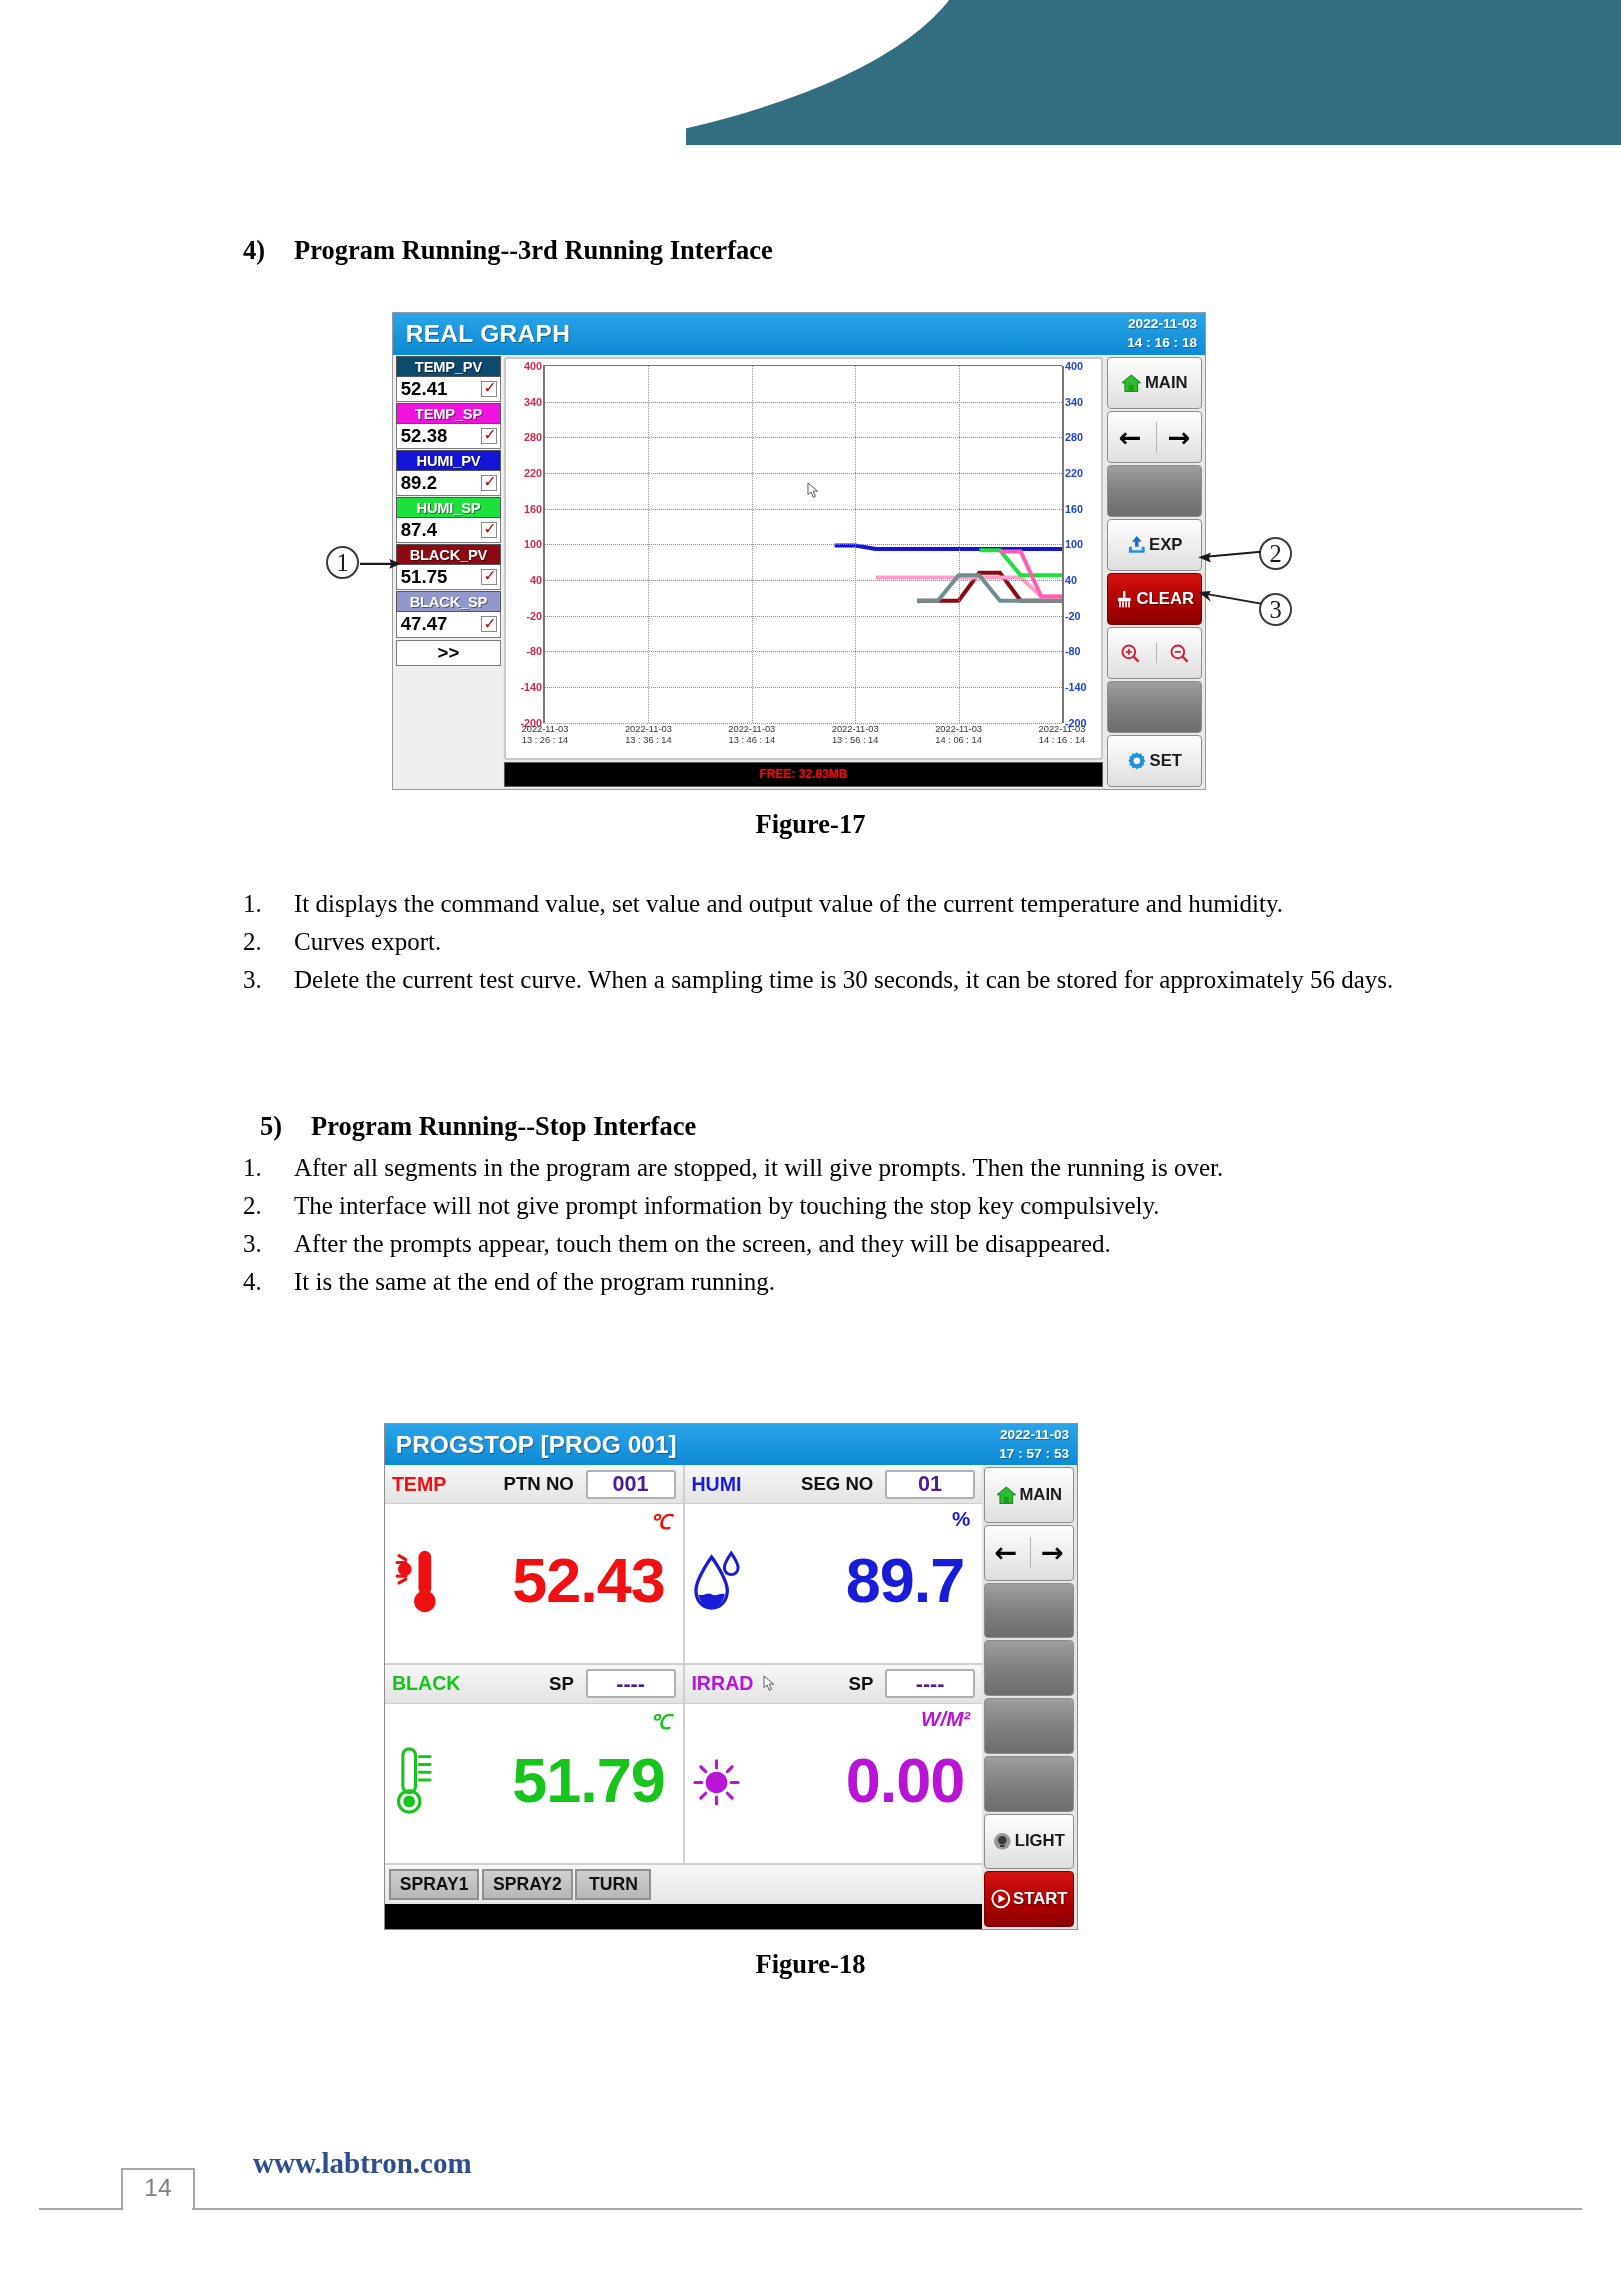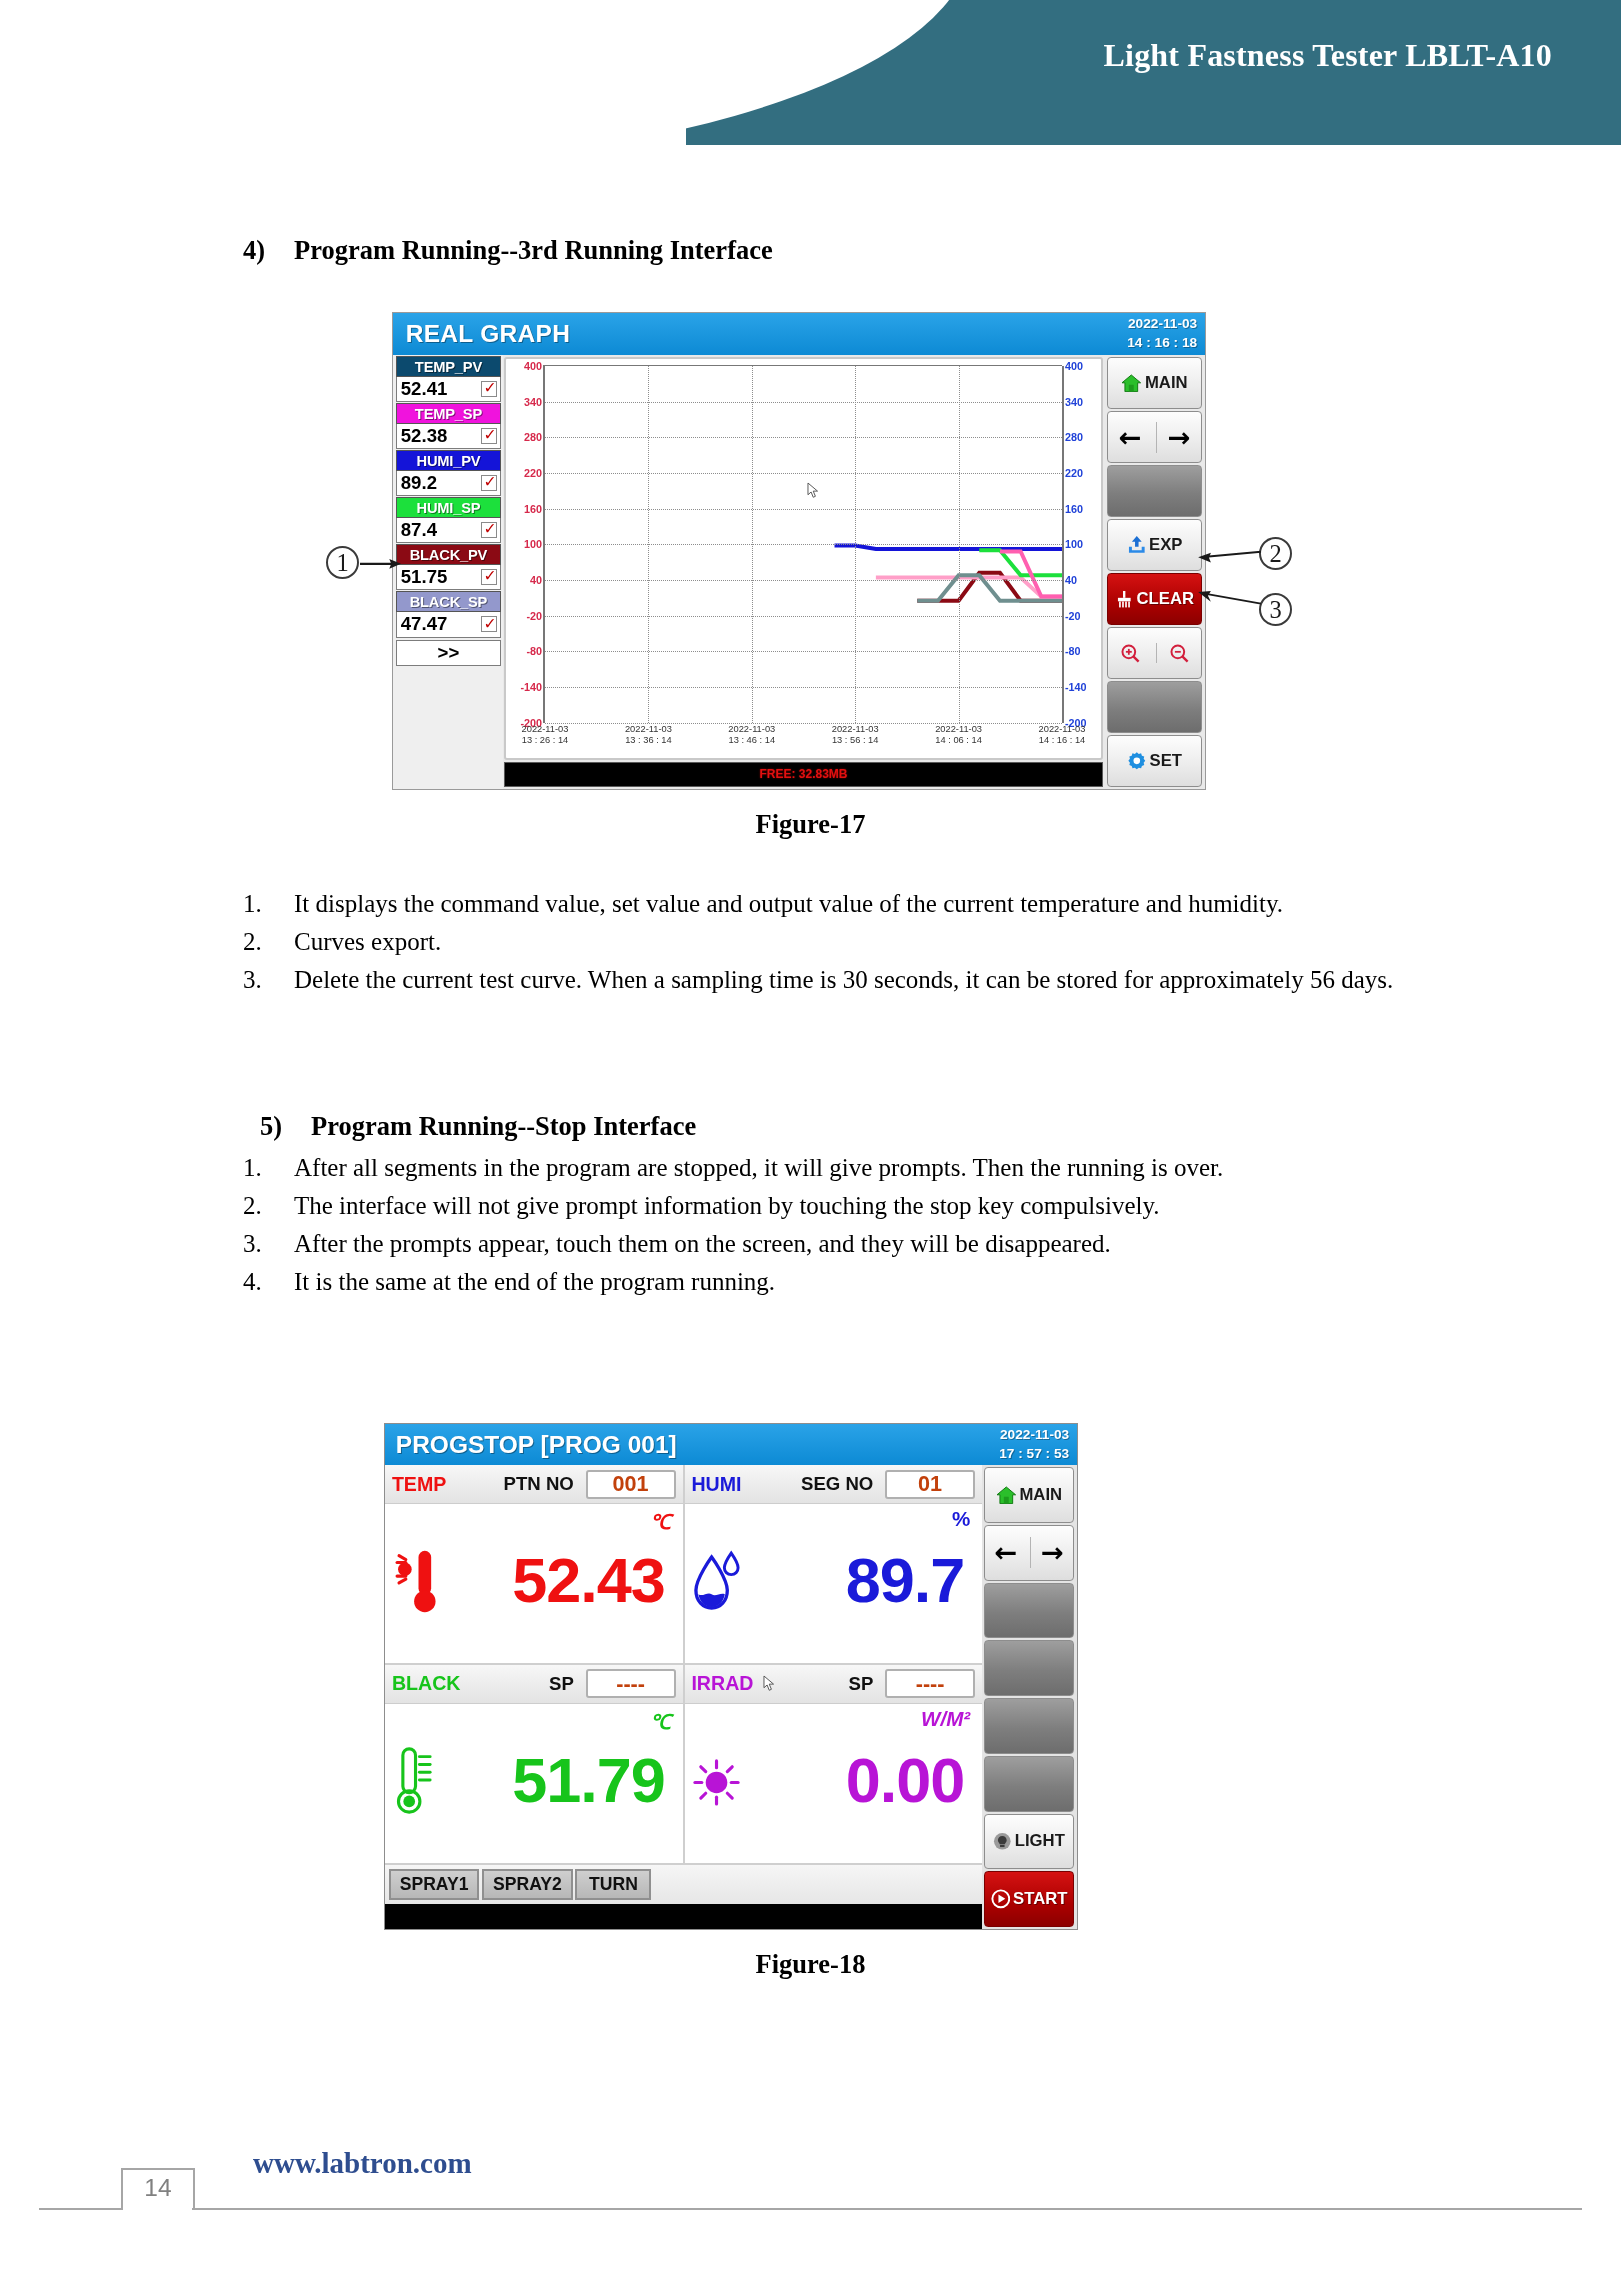--- a/index.html
+++ b/index.html
@@ -252,21 +252,21 @@
     height:39px; flex:0 0 39px;
     background:linear-gradient(#f7f7f7,#e3e3e3);
     border-bottom:1px solid #cdcdcd;
     display:flex; align-items:center; padding:0 6.9px; gap:5.9px;
   }
   .cellhdr .chan-name{ font-size:19.6px; font-weight:bold; }
   .cellhdr .lbl{ font-size:18.6px; font-weight:bold; color:#111; margin-left:auto; }
   .cellhdr .valbox{
     width:90px; height:29px; background:#fff; border:2px solid #b0b0b0;
     border-radius:2.9px; display:flex; align-items:center;
-    justify-content:center; font-size:21.6px; font-weight:bold; color:#c2410c;
+    justify-content:center; font-size:21.6px; font-weight:bold; color:#4c1d95;
     margin-left:5.9px;
   }
   .cellmain{ flex:1 1 auto; position:relative; display:flex;
     align-items:center; padding:0 9.8px 5.9px 7.8px; }
   .unit{
     position:absolute; right:11.8px; top:2.9px;
     font-size:20.6px; font-weight:bold; font-style:italic;
   }
   .bigval{
     flex:1 1 auto; text-align:right; font-size:63px; font-weight:bold;
@@ -291,21 +291,20 @@
 
   svg{ display:block; }
 </style>
 </head>
 <body>
 
 <div class="hdr-band">
   <div class="hdr-fill"></div>
   <div class="hdr-cut"></div>
   <div class="hdr-cut2"></div>
-  <div class="hdr-title">Light Fastness Tester LBLT-A10</div>
 </div>
 
 <div class="doc">
 
   <div class="h-sec" style="left:243px; top:235px;">
     <span class="num">4)</span><span>Program Running--3rd Running Interface</span>
   </div>
 
   <div class="scr17">
 

